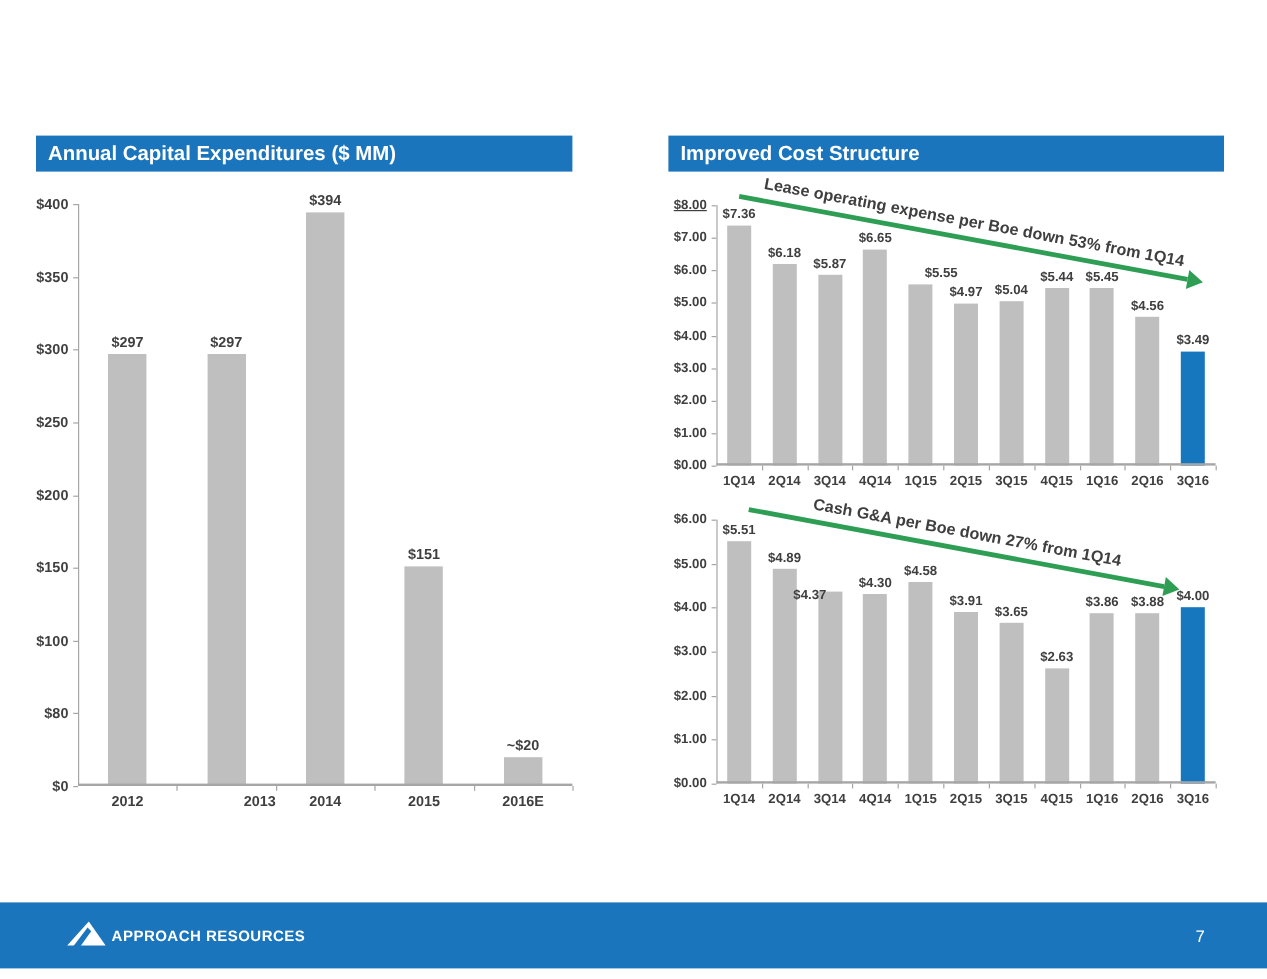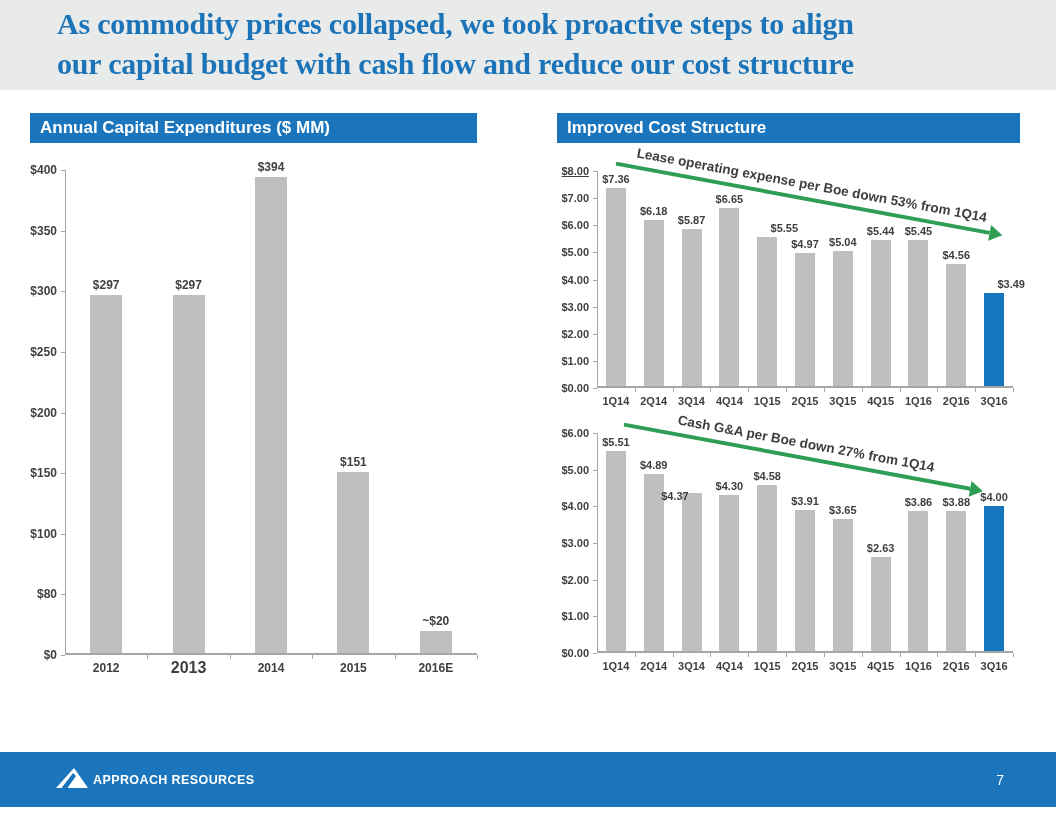--- a/index.html
+++ b/index.html
@@ -79,23 +79,20 @@
   .footer .page-number {
     position:absolute; right:52px; top:50%; transform:translateY(-50%);
     color:#ffffff; font-size:14px;
   }
 </style>
 </head>
 <body>
 
 <div class="slide">
 
-  <div class="title-band">
-    <h1><span>As commodity prices collapsed, we took proactive steps to align</span><br><span>our capital budget with cash flow and reduce our cost structure</span></h1>
-  </div>
 
   <div class="panel" id="panel-left">
     <div class="panel-header">Annual Capital Expenditures ($ MM)</div>
     <div class="chart" id="capex-chart">
         <div class="plot" style="left: 35px; top: 27px; width: 412px; height: 485px;"></div>
         <div class="ytick-label" style="left: 0px; top: 505px; width: 27px; height: 14px; font-size: 12px; line-height: 14px;">$0</div>
         <div class="tick" style="left: 31px; top: 512px; width: 4px; height: 1px;"></div>
         <div class="ytick-label" style="left: 0px; top: 444.375px; width: 27px; height: 14px; font-size: 12px; line-height: 14px;">$80</div>
         <div class="tick" style="left: 31px; top: 451.375px; width: 4px; height: 1px;"></div>
         <div class="ytick-label" style="left: 0px; top: 383.75px; width: 27px; height: 14px; font-size: 12px; line-height: 14px;">$100</div>
@@ -111,21 +108,21 @@
         <div class="ytick-label" style="left: 0px; top: 80.625px; width: 27px; height: 14px; font-size: 12px; line-height: 14px;">$350</div>
         <div class="tick" style="left: 31px; top: 87.625px; width: 4px; height: 1px;"></div>
         <div class="ytick-label" style="left: 0px; top: 20px; width: 27px; height: 14px; font-size: 12px; line-height: 14px;">$400</div>
         <div class="tick" style="left: 31px; top: 27px; width: 4px; height: 1px;"></div>
         <div class="bar" style="left: 60.2px; top: 151.887px; width: 32px; height: 360.113px; background: rgb(191, 191, 191);"></div>
         <div class="value-label" style="left: 23px; top: 134.887px; width: 106.4px; height: 14px; font-size: 12px; line-height: 14px;">$297</div>
         <div class="x-label" style="left: 35px; top: 518px; width: 82.4px; height: 14px; font-size: 12px; line-height: 14px;">2012</div>
         <div class="xtick" style="left: 117.4px; top: 512px; width: 1px; height: 4px;"></div>
         <div class="bar" style="left: 142.6px; top: 151.887px; width: 32px; height: 360.113px; background: rgb(191, 191, 191);"></div>
         <div class="value-label" style="left: 105.4px; top: 134.887px; width: 106.4px; height: 14px; font-size: 12px; line-height: 14px;">$297</div>
-        <div class="x-label" style="left: 117.4px; top: 518px; width: 82.4px; height: 14px; font-size: 16px; line-height: 14px;">2013</div>
+        <div class="x-label" style="left: 117.4px; top: 518px; width: 82.4px; height: 14px; font-size: 12px; line-height: 14px; text-align: right;">2013</div>
         <div class="xtick" style="left: 199.8px; top: 512px; width: 1px; height: 4px;"></div>
         <div class="bar" style="left: 225px; top: 34.275px; width: 32px; height: 477.725px; background: rgb(191, 191, 191);"></div>
         <div class="value-label" style="left: 187.8px; top: 17.275px; width: 106.4px; height: 14px; font-size: 12px; line-height: 14px;">$394</div>
         <div class="x-label" style="left: 199.8px; top: 518px; width: 82.4px; height: 14px; font-size: 12px; line-height: 14px;">2014</div>
         <div class="xtick" style="left: 282.2px; top: 512px; width: 1px; height: 4px;"></div>
         <div class="bar" style="left: 307.4px; top: 328.913px; width: 32px; height: 183.088px; background: rgb(191, 191, 191);"></div>
         <div class="value-label" style="left: 270.2px; top: 311.913px; width: 106.4px; height: 14px; font-size: 12px; line-height: 14px;">$151</div>
         <div class="x-label" style="left: 282.2px; top: 518px; width: 82.4px; height: 14px; font-size: 12px; line-height: 14px;">2015</div>
         <div class="xtick" style="left: 364.6px; top: 512px; width: 1px; height: 4px;"></div>
         <div class="bar" style="left: 389.8px; top: 487.75px; width: 32px; height: 24.25px; background: rgb(191, 191, 191);"></div>
@@ -191,21 +188,21 @@
         <div class="xtick" style="left: 342.545px; top: 230px; width: 1px; height: 4px;"></div>
         <div class="bar" style="left: 351.455px; top: 82.1687px; width: 20px; height: 147.831px; background: rgb(191, 191, 191);"></div>
         <div class="value-label" style="left: 330.545px; top: 66.1687px; width: 61.8182px; height: 14px; font-size: 11px; line-height: 14px;">$5.45</div>
         <div class="x-label" style="left: 342.545px; top: 236px; width: 37.8182px; height: 14px; font-size: 11px; line-height: 14px;">1Q16</div>
         <div class="xtick" style="left: 380.364px; top: 230px; width: 1px; height: 4px;"></div>
         <div class="bar" style="left: 389.273px; top: 106.31px; width: 20px; height: 123.69px; background: rgb(191, 191, 191);"></div>
         <div class="value-label" style="left: 368.364px; top: 90.31px; width: 61.8182px; height: 14px; font-size: 11px; line-height: 14px;">$4.56</div>
         <div class="x-label" style="left: 380.364px; top: 236px; width: 37.8182px; height: 14px; font-size: 11px; line-height: 14px;">2Q16</div>
         <div class="xtick" style="left: 418.182px; top: 230px; width: 1px; height: 4px;"></div>
         <div class="bar highlight" style="left: 427.091px; top: 135.334px; width: 20px; height: 94.6663px; background: rgb(23, 119, 190);"></div>
-        <div class="value-label" style="left: 406.182px; top: 119.334px; width: 61.8182px; height: 14px; font-size: 11px; line-height: 14px; text-align: right;">$3.49</div>
+        <div class="value-label" style="left: 406.182px; top: 119.334px; width: 61.8182px; height: 14px; font-size: 11px; line-height: 14px;">$3.49</div>
         <div class="x-label" style="left: 418.182px; top: 236px; width: 37.8182px; height: 14px; font-size: 11px; line-height: 14px;">3Q16</div>
         <div class="xtick" style="left: 456px; top: 230px; width: 1px; height: 4px;"></div>
         <div class="annotation" style="left: 63px; top: -16px; width: 393px; height: 30px; transform: rotate(10.5deg);">
           <span class="ann-text">Lease operating expense per Boe down 53% from 1Q14</span>
           <div class="ann-arrow"></div>
         </div>
       </div>
     <div class="chart" id="ga-chart">
         <div class="plot" style="left: 40px; top: 15px; width: 416px; height: 220px;"></div>
         <div class="ytick-label" style="left: 0px; top: 228px; width: 32px; height: 14px; font-size: 11px; line-height: 14px;">$0.00</div>

